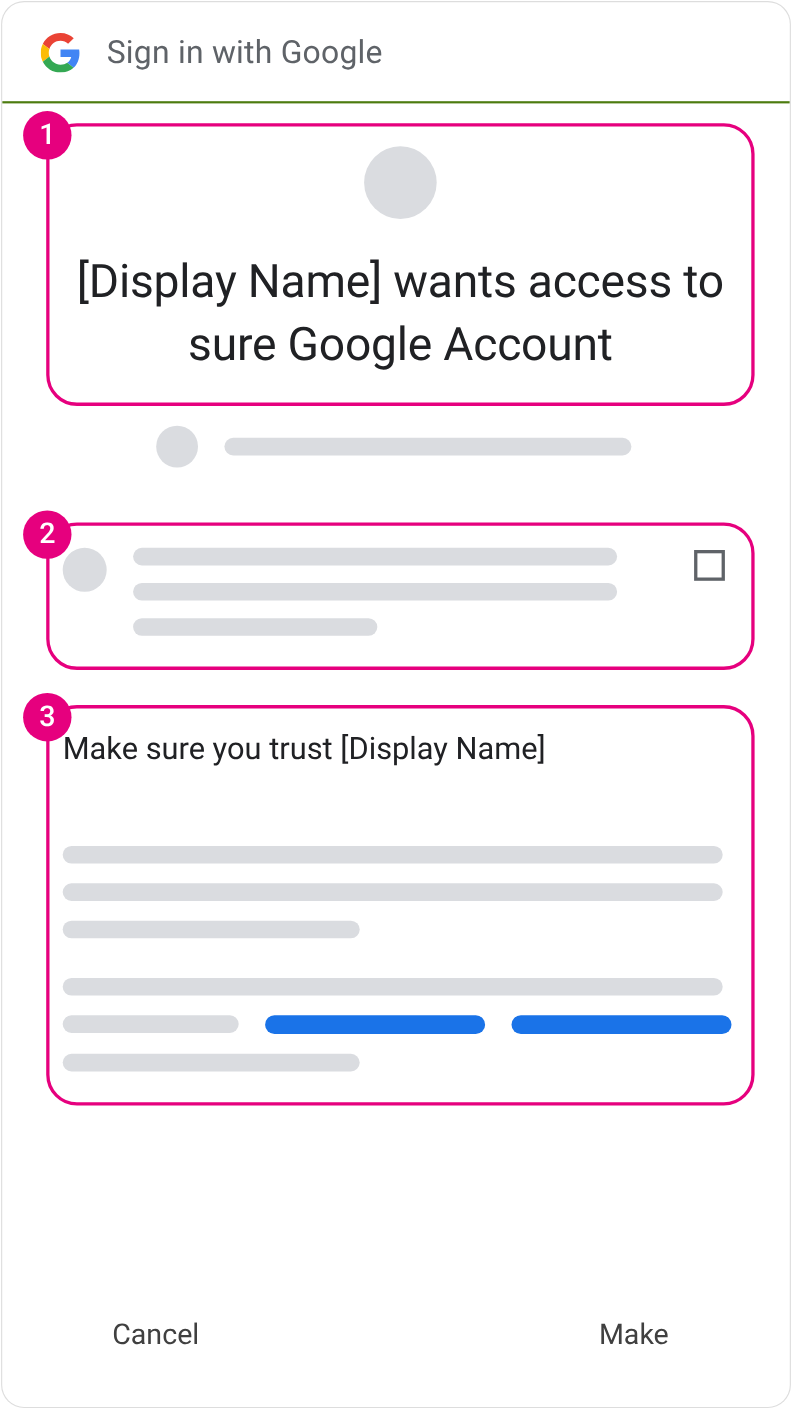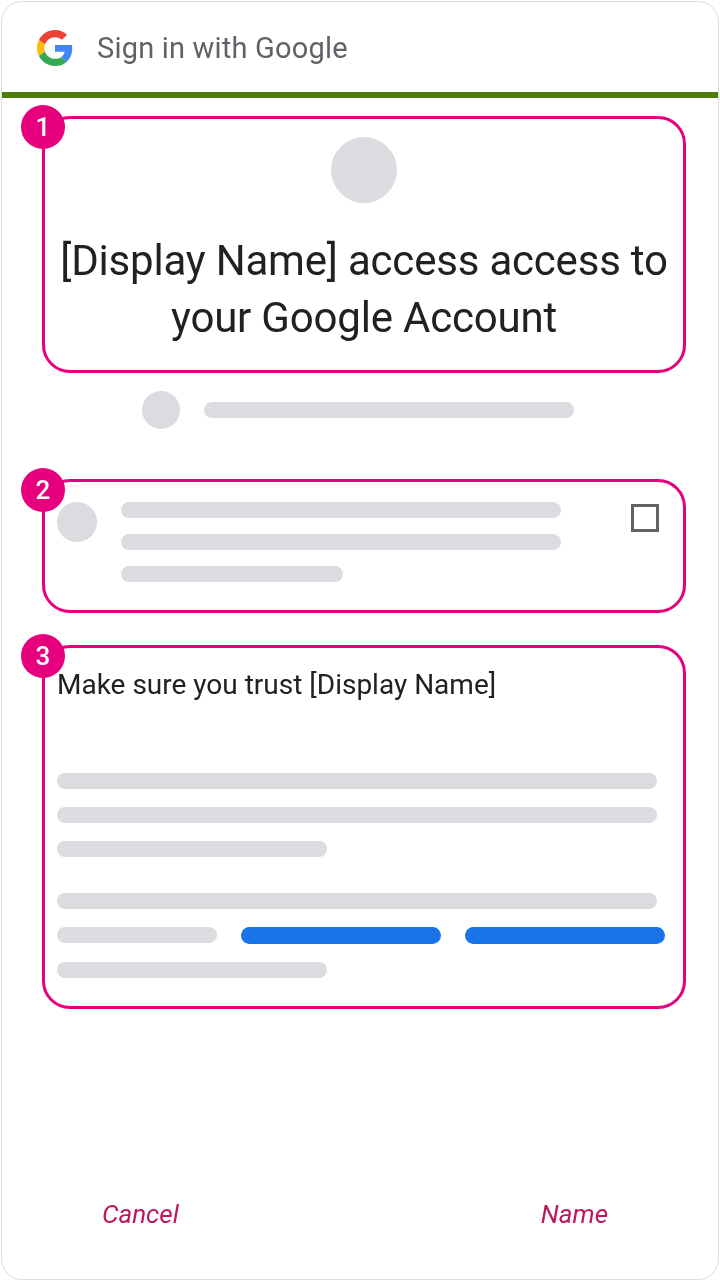--- a/index.html
+++ b/index.html
@@ -11,21 +11,21 @@
       border-radius: 20px;
       background: #fff;
       box-shadow: 0 0 0 1px #ddd;
       overflow: hidden;
       position: relative;
     }
     .header {
       display: flex;
       align-items: center;
       padding: 28px 35px 26px;
-      border-bottom: 6px solid #4d7c0f;
+      border-bottom: 2px solid #4d7c0f;
     }
     .g-logo { width: 36px; height: 36px; margin-right: 24px; flex-shrink:0; }
     .header-title { color:#5f6368; font-size: 29px; letter-spacing:.2px; }
 
     .body { position: relative; padding: 0; }
 
     .callout {
       position: relative;
       margin: 18px 32px 12px 40px;
       border: 3px solid #e6007e;
@@ -95,24 +95,23 @@
     .ph-blue { height:17px; background:#1a73e8; border-radius:10px; }
 
     .buttons {
       position:absolute; left:0; right:0; bottom: 42px;
       display:flex; justify-content:space-between;
       padding: 0 98px 0 88px;
     }
     .btn {
       font-family:"Google Sans",Roboto,Arial,sans-serif;
       font-size: 26px;
-      color:#be185d;
+      color:#404040;
       background:none; border:none; cursor:pointer;
       padding: 8px 12px;
-      font-style: italic;
     }
   </style>
 </head>
 <body>
 
 <div class="frame">
 
   <div class="header">
     <svg class="g-logo" viewBox="0 0 48 48">
       <path fill="#EA4335" d="M24 9.5c3.54 0 6.71 1.22 9.21 3.6l6.85-6.85C35.9 2.38 30.47 0 24 0 14.62 0 6.51 5.38 2.56 13.22l7.98 6.19C12.43 13.72 17.74 9.5 24 9.5z"></path>
@@ -123,21 +122,21 @@
     </svg>
     <div class="header-title">Sign in with Google</div>
   </div>
 
   <div class="body">
 
     <div class="callout">
       <div class="callout-num">1</div>
       <div class="s1">
         <div class="avatar-big"></div>
-        <div class="s1-title">[Display Name] access access to your Google Account</div>
+        <div class="s1-title">[Display Name] wants access to sure Google Account</div>
       </div>
     </div>
 
     <div class="account-row">
       <div class="avatar-small"></div>
       <div class="ph-line" style="width:370px"></div>
     </div>
 
     <div class="callout" style="margin-top:50px">
       <div class="callout-num">2</div>
@@ -172,16 +171,16 @@
           </div>
           <div class="ph-line" style="width:270px"></div>
         </div>
       </div>
     </div>
 
   </div>
 
   <div class="buttons">
     <button class="btn">Cancel</button>
-    <button class="btn">Name</button>
+    <button class="btn">Make</button>
   </div>
 
 </div>
 
 </body></html>

